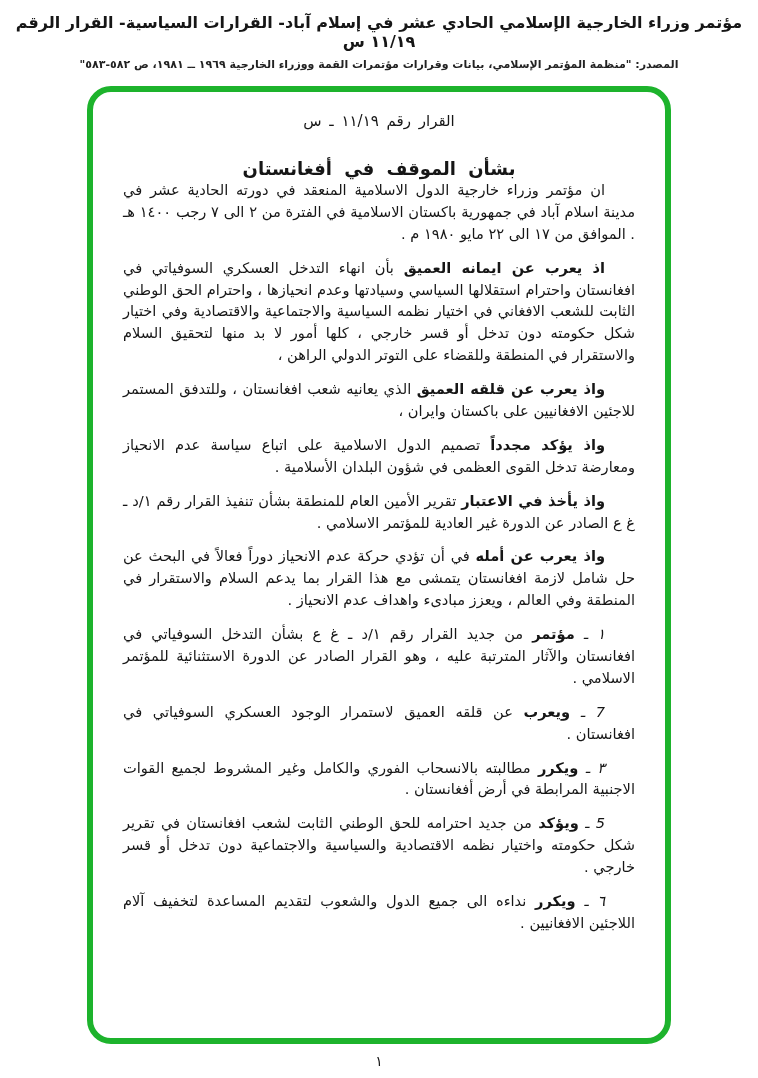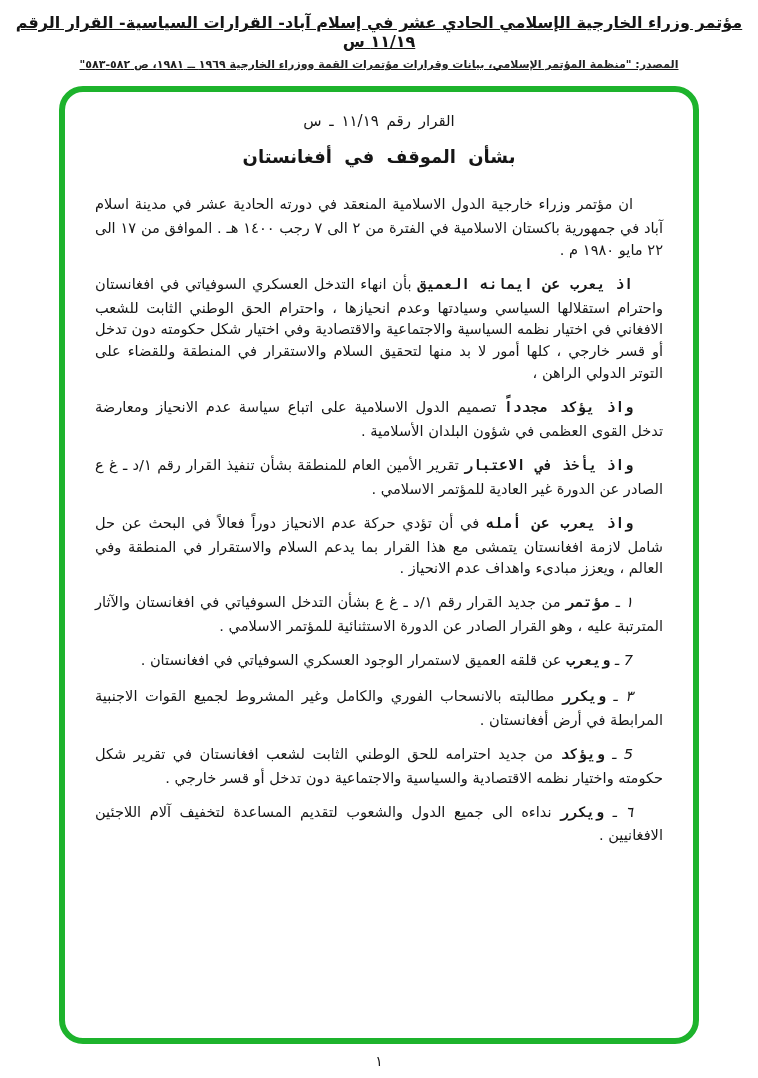--- a/index.html
+++ b/index.html
@@ -13,67 +13,65 @@
     position: relative;
     width: 758px;
     height: 1078px;
     background: #ffffff;
     overflow: hidden;
   }
   .header {
     direction: rtl;
     text-align: center;
     padding-top: 13px;
-    text-decoration: underline;
   }
   .header-title {
     font-size: 16px;
     font-weight: bold;
     letter-spacing: 0.2px;
   }
   .header-source {
     font-size: 11px;
     font-weight: bold;
     margin-top: 7px;
     color: #222222;
   }
   .frame {
     box-sizing: border-box;
-    width: 640px;
+    width: 584px;
     height: 958px;
     margin: 15px auto 0 auto;
     border: 6px solid #1db32c;
     border-radius: 24px;
     padding: 14px 30px 0 30px;
     direction: rtl;
   }
   .res-num {
     text-align: center;
     font-size: 15px;
     margin-top: 6px;
     word-spacing: 3px;
   }
   .res-subject {
     text-align: center;
     font-size: 18px;
     font-weight: bold;
-    margin-top: 16px;
+    margin-top: 28px;
     word-spacing: 6px;
   }
   .body-text {
-    margin-top: 26px;
   }
   .para {
     font-size: 14.6px;
     line-height: 1.5;
     text-align: justify;
     text-indent: 30px;
     margin: 0 0 12px 0;
   }
-  .para .lead { font-weight: bold; font-family: Liberation Mono, monospace; }
+  .para .lead { font-weight: bold; }
   .para .num { font-weight: normal; font-style: italic; }
   .page-number {
     text-align: center;
     font-size: 14px;
     margin-top: 9px;
   }
 </style>
 </head>
 <body>
 
@@ -84,20 +82,21 @@
     <div class="header-source">المصدر: "منظمة المؤتمر الإسلامي، بيانات وقرارات مؤتمرات القمة ووزراء الخارجية ١٩٦٩ ــ ١٩٨١، ص ٥٨٢-٥٨٣"</div>
   </div>
 
   <div class="frame" style="border-color: rgb(29, 179, 44);">
     <div class="res-num">القرار رقم ١١/١٩ ـ س</div>
     <div class="res-subject">بشأن الموقف في أفغانستان</div>
 
     <div class="body-text">
       <p class="para"><span class="num"></span><span class="lead"></span><span>ان مؤتمر وزراء خارجية الدول الاسلامية المنعقد في دورته الحادية عشر في مدينة اسلام آباد في جمهورية باكستان الاسلامية في الفترة من ٢ الى ٧ رجب ١٤٠٠ هـ . الموافق من ١٧ الى ٢٢ مايو ١٩٨٠ م .</span></p>
       <p class="para"><span class="num"></span><span class="lead">اذ يعرب عن ايمانه العميق</span><span> بأن انهاء التدخل العسكري السوفياتي في افغانستان واحترام استقلالها السياسي وسيادتها وعدم انحيازها ، واحترام الحق الوطني الثابت للشعب الافغاني في اختيار نظمه السياسية والاجتماعية والاقتصادية وفي اختيار شكل حكومته دون تدخل أو قسر خارجي ، كلها أمور لا بد منها لتحقيق السلام والاستقرار في المنطقة وللقضاء على التوتر الدولي الراهن ،</span></p>
+      <p class="para"><span class="num"></span><span class="lead">واذ يعرب عن قلقه العميق</span><span> الذي يعانيه شعب افغانستان ، وللتدفق المستمر للاجئين الافغانيين على باكستان وايران ،</span></p>
       <p class="para"><span class="num"></span><span class="lead">واذ يؤكد مجدداً</span><span> تصميم الدول الاسلامية على اتباع سياسة عدم الانحياز ومعارضة تدخل القوى العظمى في شؤون البلدان الأسلامية .</span></p>
       <p class="para"><span class="num"></span><span class="lead">واذ يأخذ في الاعتبار</span><span> تقرير الأمين العام للمنطقة بشأن تنفيذ القرار رقم ١/د ـ غ ع الصادر عن الدورة غير العادية للمؤتمر الاسلامي .</span></p>
       <p class="para"><span class="num"></span><span class="lead">واذ يعرب عن أمله</span><span> في أن تؤدي حركة عدم الانحياز دوراً فعالاً في البحث عن حل شامل لازمة افغانستان يتمشى مع هذا القرار بما يدعم السلام والاستقرار في المنطقة وفي العالم ، ويعزز مبادىء واهداف عدم الانحياز .</span></p>
       <p class="para"><span class="num">١ ـ </span><span class="lead">مؤتمر</span><span> من جديد القرار رقم ١/د ـ غ ع بشأن التدخل السوفياتي في افغانستان والآثار المترتبة عليه ، وهو القرار الصادر عن الدورة الاستثنائية للمؤتمر الاسلامي .</span></p>
       <p class="para"><span class="num">7 ـ </span><span class="lead">ويعرب</span><span> عن قلقه العميق لاستمرار الوجود العسكري السوفياتي في افغانستان .</span></p>
       <p class="para"><span class="num">٣ ـ </span><span class="lead">ويكرر</span><span> مطالبته بالانسحاب الفوري والكامل وغير المشروط لجميع القوات الاجنبية المرابطة في أرض أفغانستان .</span></p>
       <p class="para"><span class="num">5 ـ </span><span class="lead">ويؤكد</span><span> من جديد احترامه للحق الوطني الثابت لشعب افغانستان في تقرير شكل حكومته واختيار نظمه الاقتصادية والسياسية والاجتماعية دون تدخل أو قسر خارجي .</span></p>
       <p class="para"><span class="num">٦ ـ </span><span class="lead">ويكرر</span><span> نداءه الى جميع الدول والشعوب لتقديم المساعدة لتخفيف آلام اللاجئين الافغانيين .</span></p>
     </div>
   </div>

